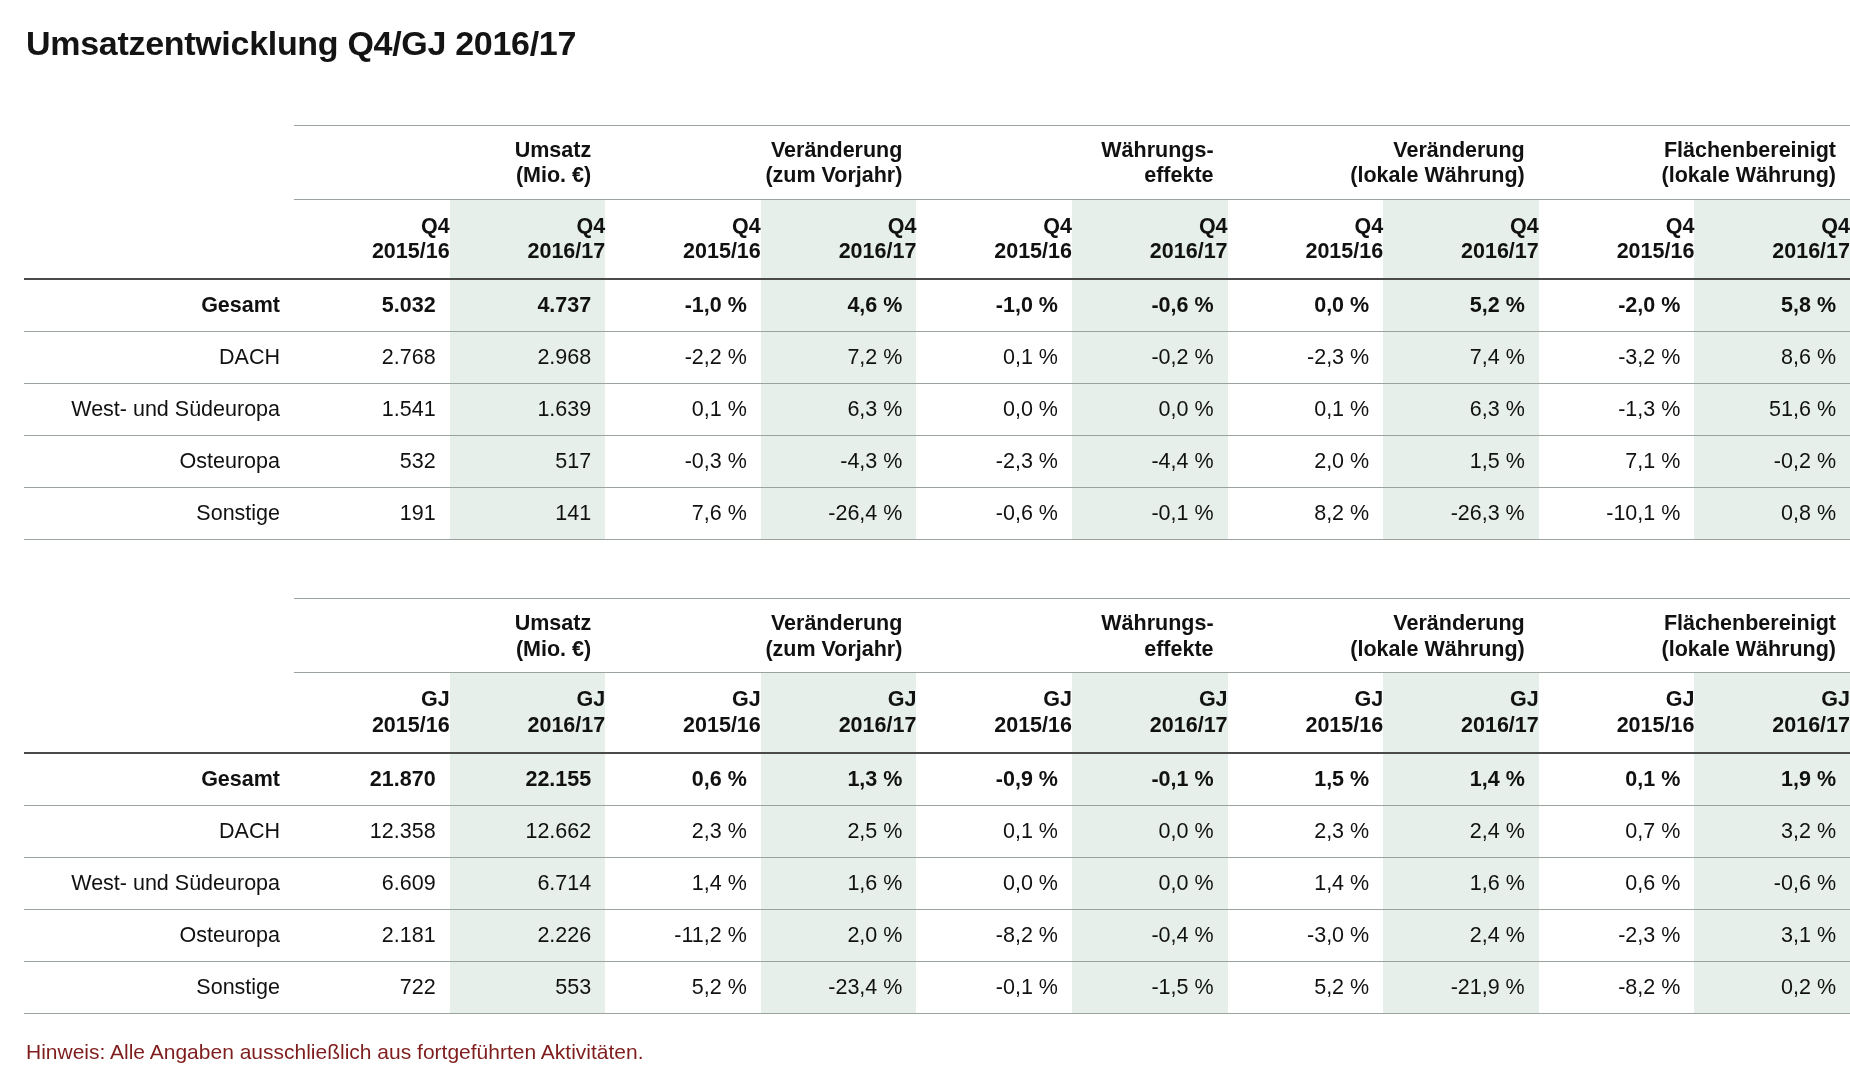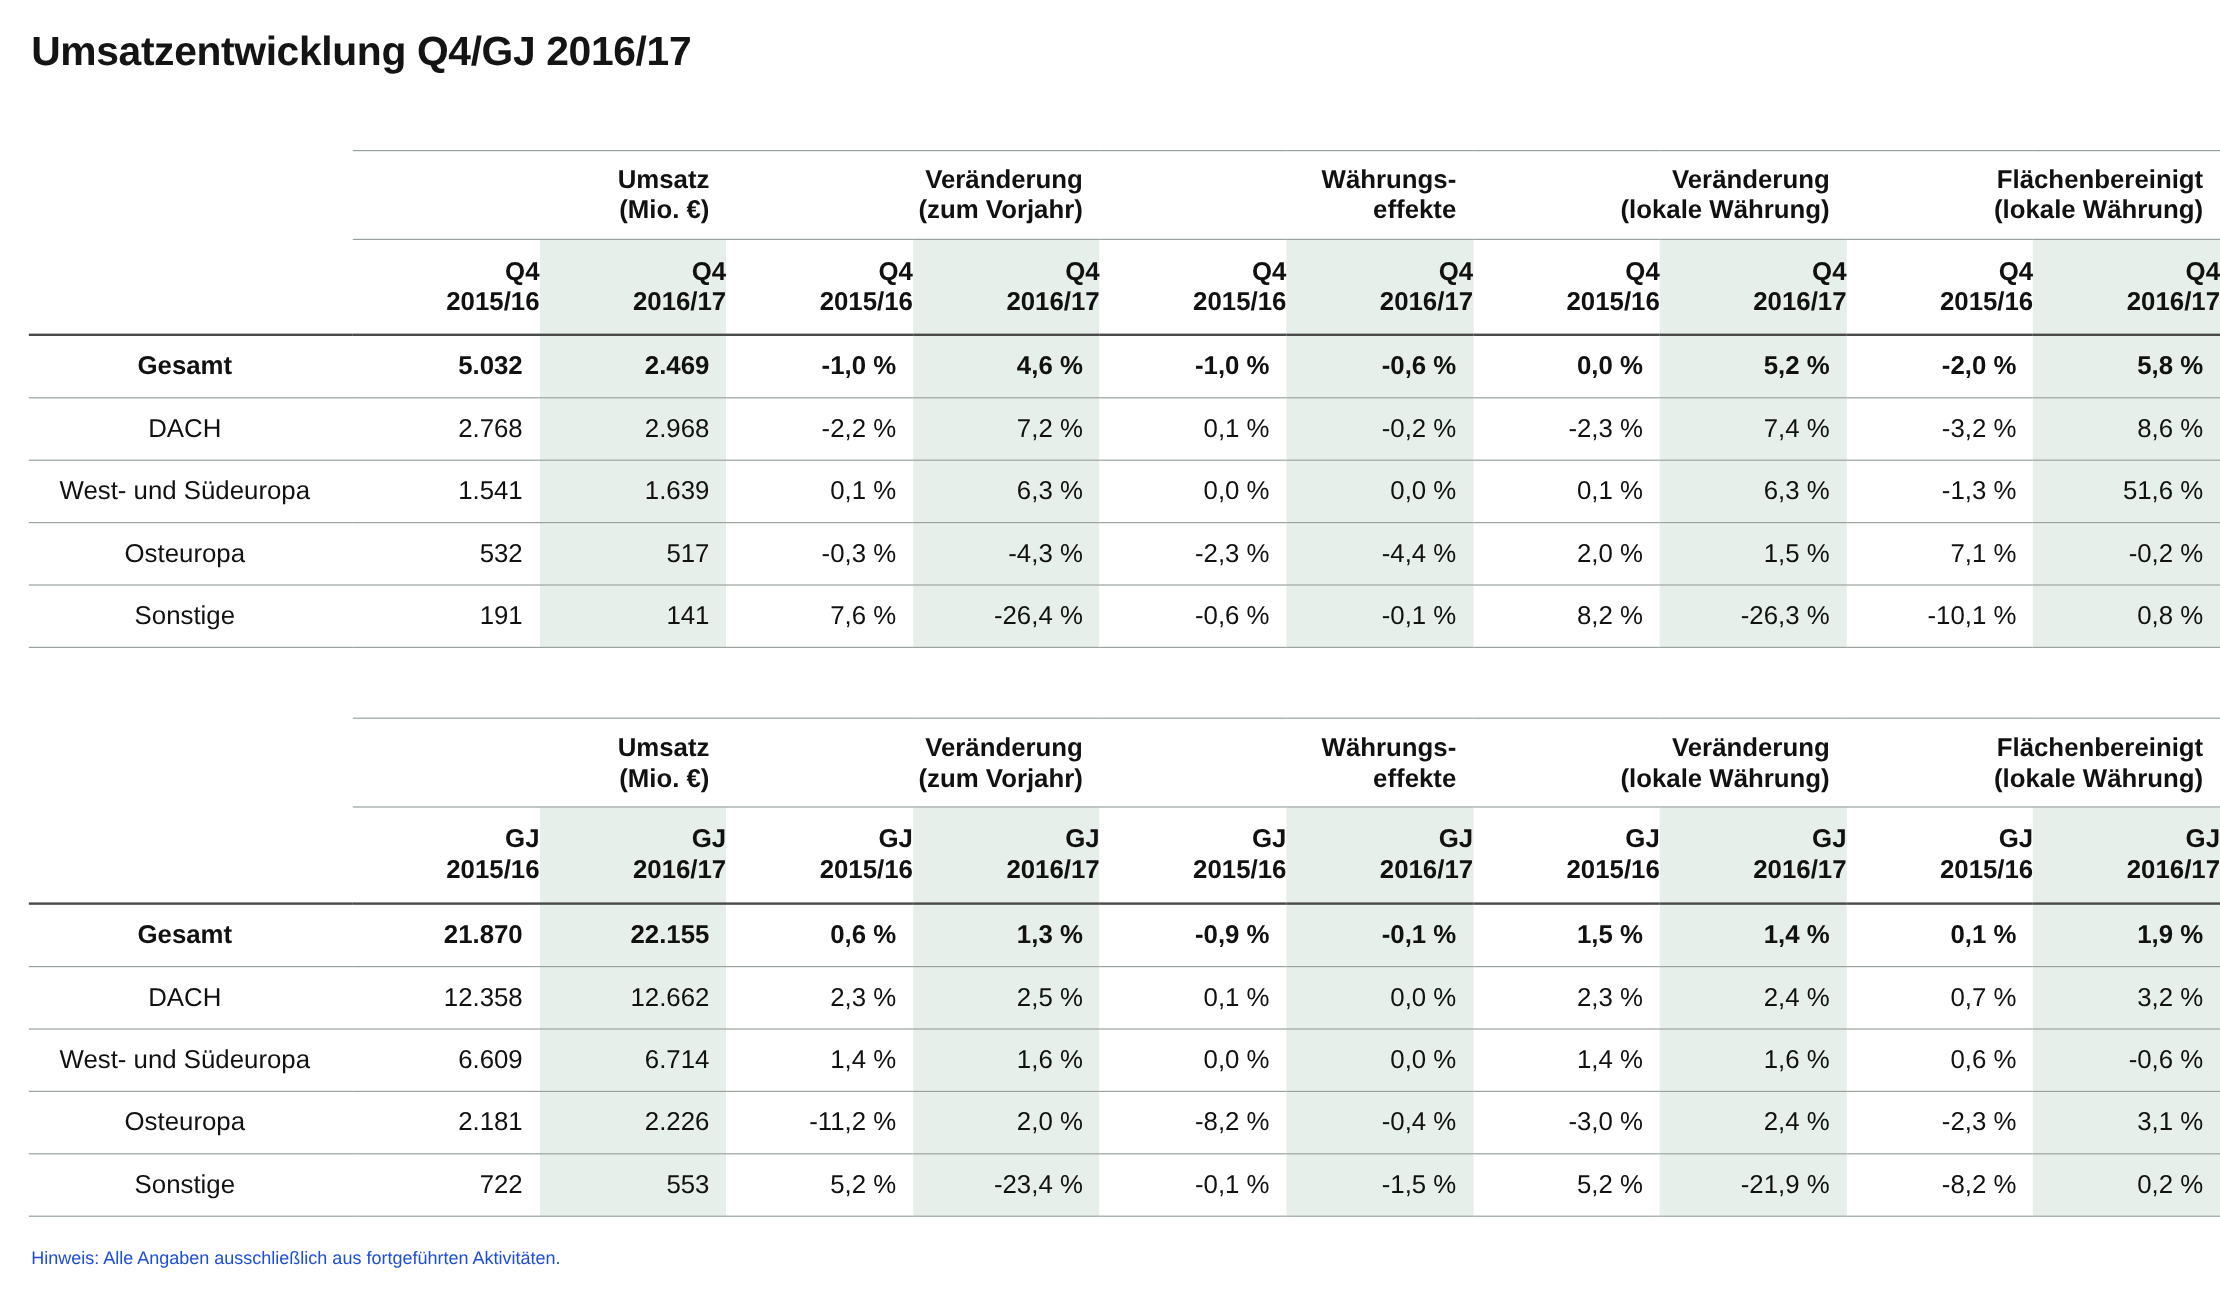--- a/index.html
+++ b/index.html
@@ -83,35 +83,35 @@
     font-size: 0;
     line-height: 0;
   }
 
   tbody tr td {
     padding: 13px 14px 13px 8px;
     text-align: right;
     border-top: 1.5px solid #9aa39d;
   }
   tbody tr td.label {
-    text-align: center;
+    text-align: right;
     padding-left: 4px;
   }
   tbody tr.total td {
     font-weight: bold;
     border-top: 2.5px solid #4a4a4a;
   }
   tbody tr:last-child td {
     border-bottom: 1.5px solid #9aa39d;
   }
 
   .footnote {
     margin: 26px 0 14px 4px;
-    font-size: 15px;
-    color: #1d4ed8;
+    font-size: 21px;
+    color: #7f1d1d;
   }
 </style>
 </head>
 <body>
 
 <div class="page">
 
   <div class="page-title">Umsatzentwicklung Q4/GJ 2016/17</div>
 
   <table class="data first">
@@ -152,21 +152,21 @@
         <th><span>Q4</span><br><span>2015/16</span></th>
         <th class="shade"><span>Q4</span><br><span>2016/17</span></th>
         <th><span>Q4</span><br><span>2015/16</span></th>
         <th class="shade"><span>Q4</span><br><span>2016/17</span></th>
       </tr>
     </thead>
     <tbody>
       <tr class="total">
         <td class="label">Gesamt</td>
         <td>5.032</td>
-        <td class="shade">2.469</td>
+        <td class="shade">4.737</td>
         <td>-1,0 %</td>
         <td class="shade">4,6 %</td>
         <td>-1,0 %</td>
         <td class="shade">-0,6 %</td>
         <td>0,0 %</td>
         <td class="shade">5,2 %</td>
         <td>-2,0 %</td>
         <td class="shade">5,8 %</td>
       </tr>
       <tr>

